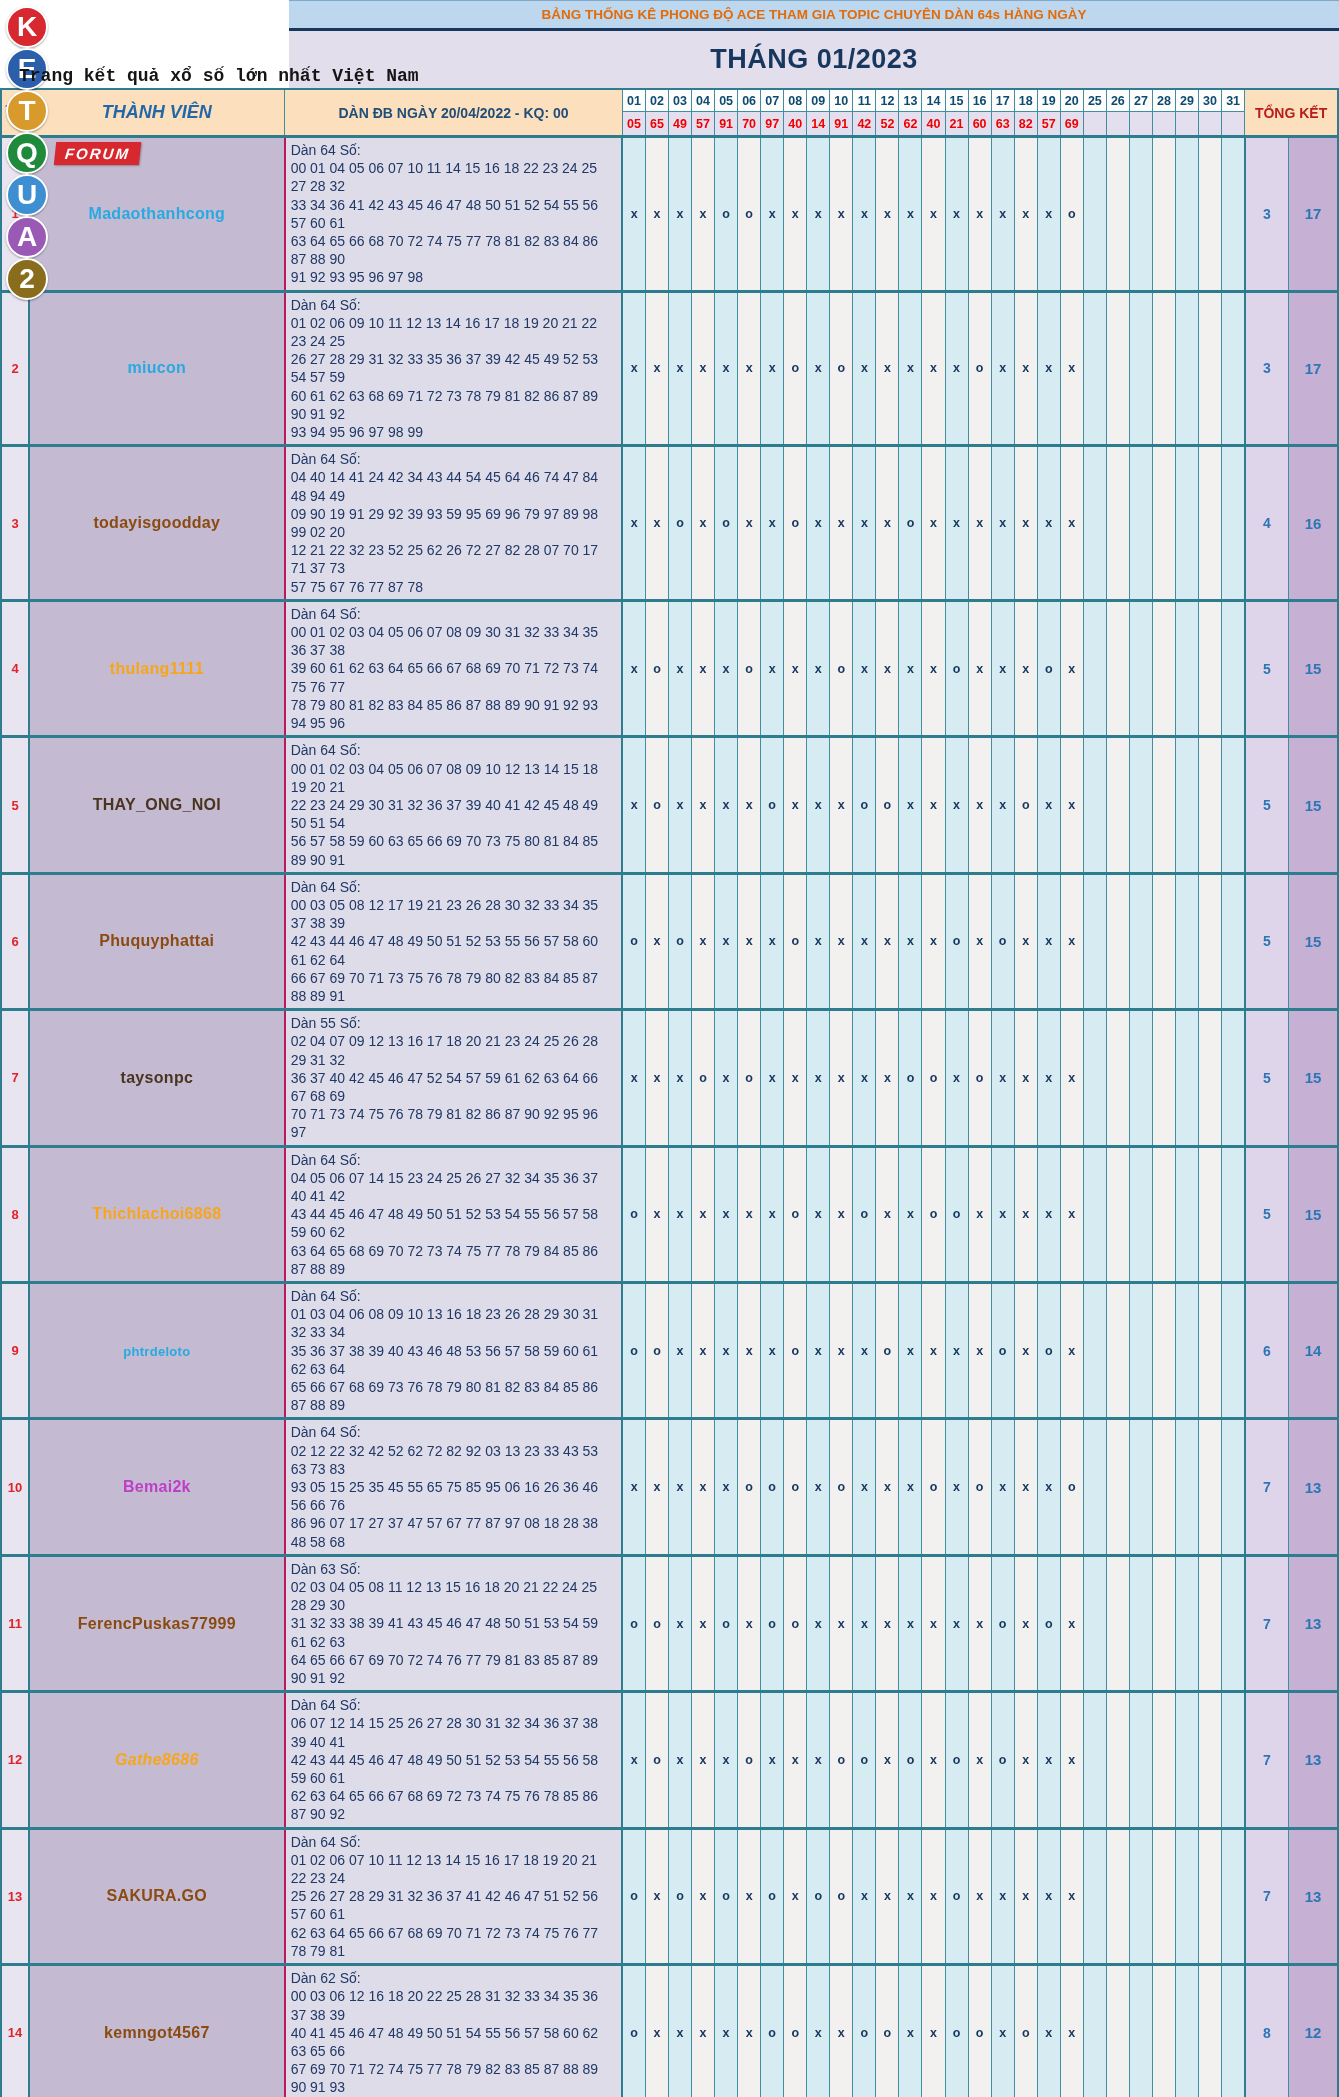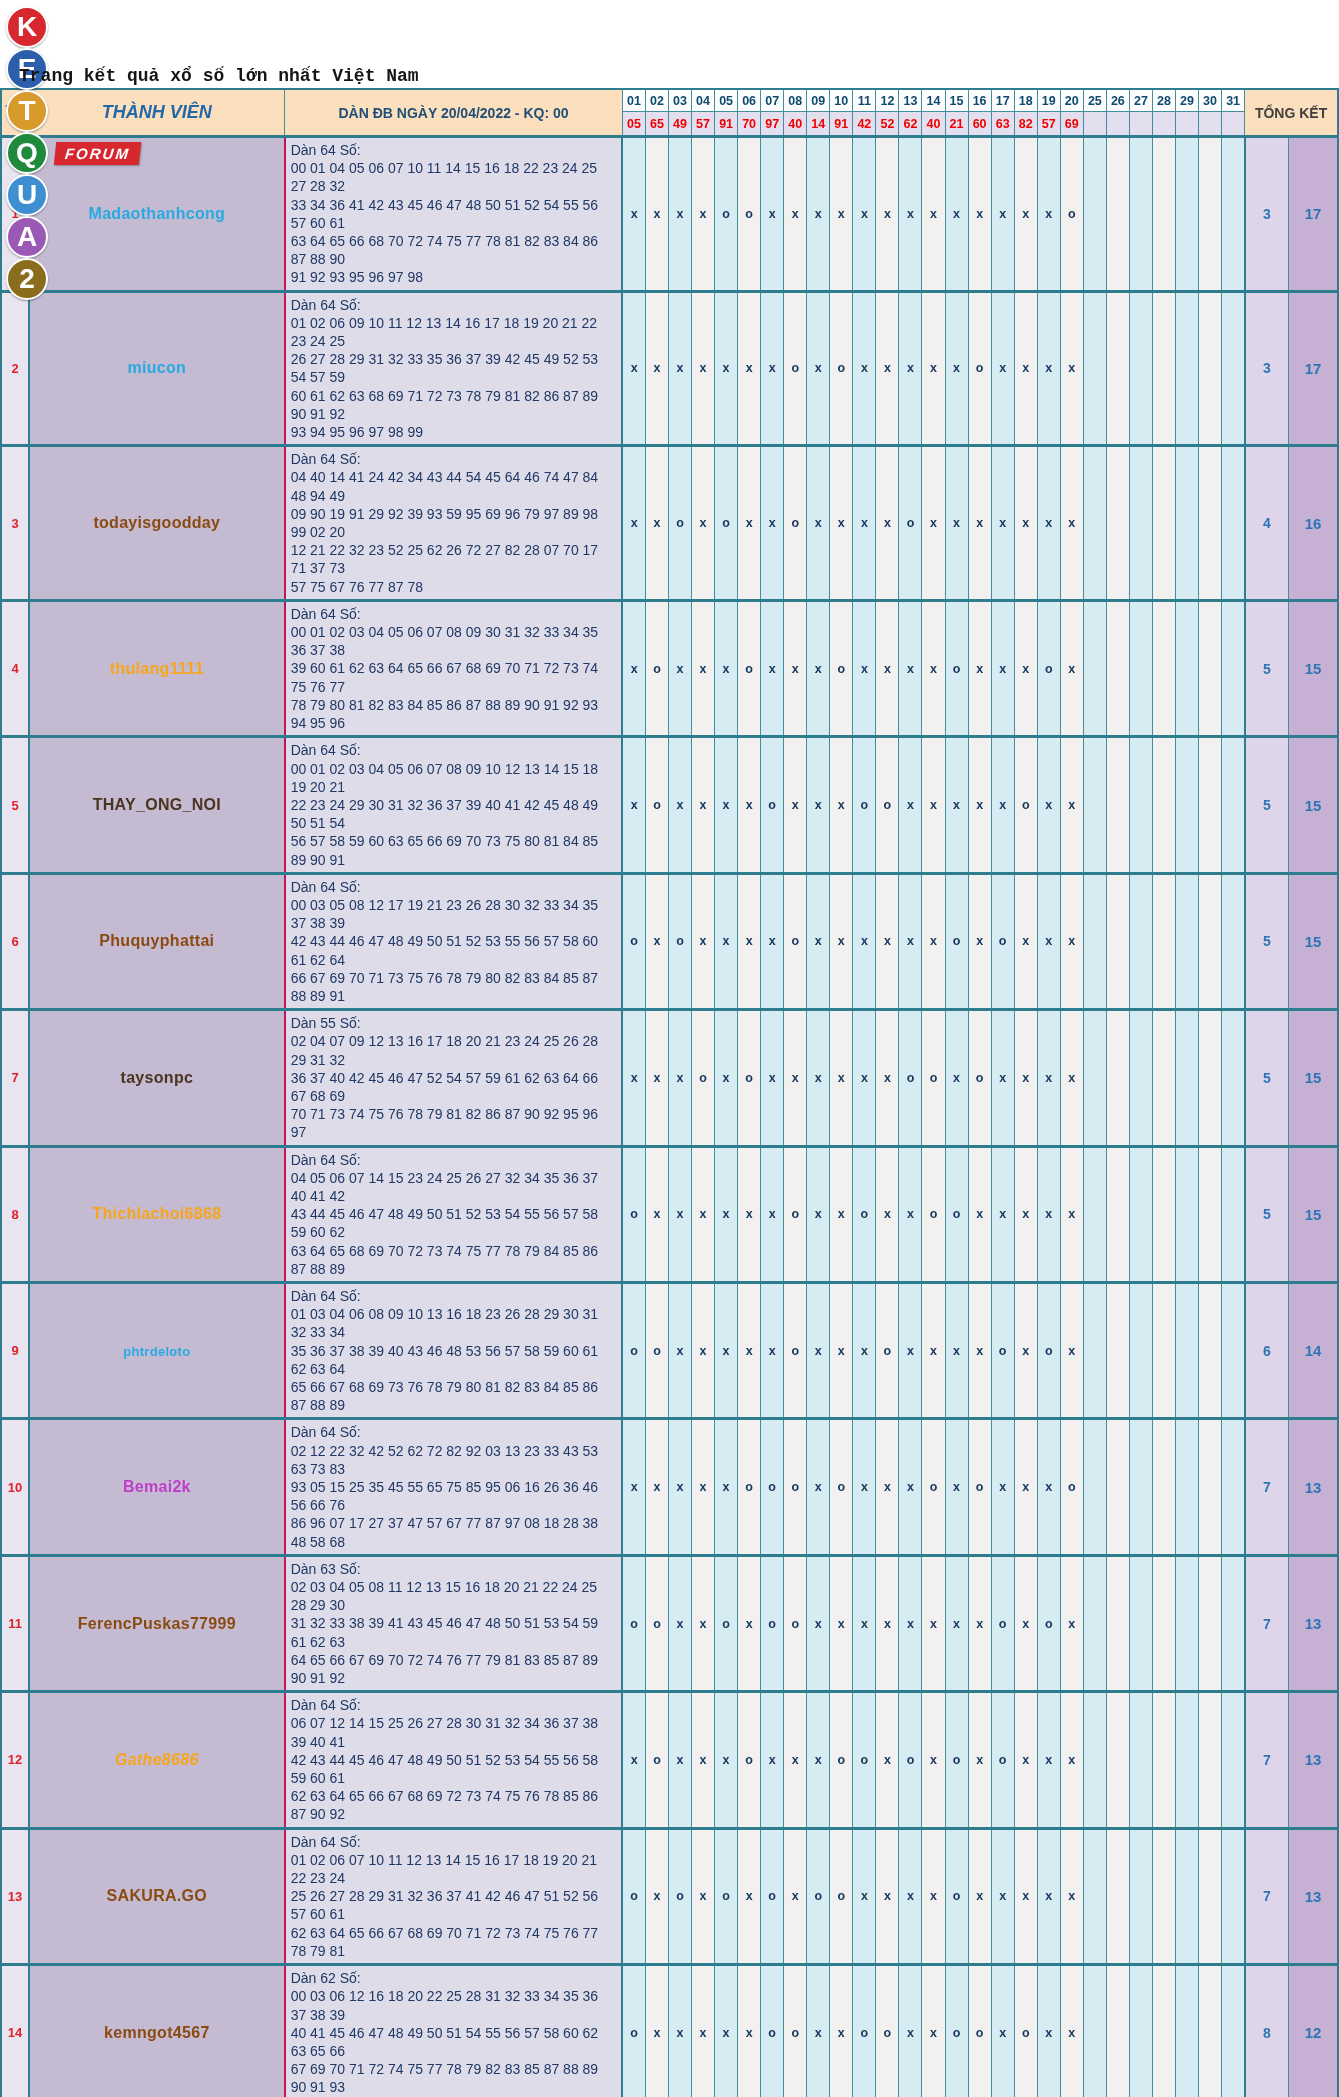--- a/index.html
+++ b/index.html
@@ -24,21 +24,21 @@
   .month{flex:1;background:#E2DEEC;color:#17375E;font-weight:bold;font-size:27px;
         display:flex;align-items:center;justify-content:center;letter-spacing:.5px;}
 
   
   table{border-collapse:collapse;table-layout:fixed;width:1339px;border:2px solid #2E7D8F;}
   td,th{border:1px solid #3F8FA1;padding:0;overflow:hidden;}
   thead th{height:21px;}
   th.peach{background:#FCDFBD;}
   .tt-h,.mem-h{color:#2268A8;font-size:18px;font-weight:bold;font-style:italic;}
   .dan-h{color:#1F4E79;font-size:14px;font-weight:bold;}
-  .tk-h{color:#404040;font-size:14px;font-weight:bold;}
+  .tk-h{color:#b91c1c;font-size:14px;font-weight:bold;}
   th.dayno{background:#FDFDFD;color:#0c4a6e;font-size:12.5px;font-weight:bold;}
   th.dayval{background:#E3DFEE;color:#F00000;font-size:12.5px;font-weight:bold;height:23px;}
 
   tbody td{border-top:3px solid #2E7D8F;}
   td.tt{background:#E8E5F1;color:#E0222A;font-weight:bold;font-size:13px;text-align:center;
         border-right:2px solid #2E7D8F;}
   td.member{background:#C4BBD2;text-align:center;vertical-align:middle;
         border-right:2px solid #be185d;}
   td.dan{background:#DFDCEA;color:#1F3864;font-size:14px;line-height:18.2px;
         padding:3px 5px;vertical-align:top;border-right:2px solid #2E7D8F;}
@@ -65,20 +65,24 @@
           <span class="ball" style="background: rgb(43, 95, 172);">E</span>
           <span class="ball" style="background: rgb(215, 154, 43);">T</span>
           <span class="ball" style="background: rgb(32, 138, 60);">Q</span>
           <span class="ball" style="background: rgb(61, 143, 209);">U</span>
           <span class="ball" style="background: rgb(155, 89, 182);">A</span>
           <span class="ball" style="background: rgb(138, 109, 28);">2</span>
         </span>
       <span class="forum-badge">FORUM</span>
     </div>
     <div class="tagline">Trang kết quả xổ số lớn nhất Việt Nam</div>
+  </div>
+  <div class="title-area">
+    <div class="banner">BẢNG THỐNG KÊ PHONG ĐỘ ACE THAM GIA TOPIC CHUYÊN DÀN 64s HÀNG NGÀY</div>
+    <div class="month">THÁNG 01/2023</div>
   </div>
 </div>
 
 <table>
   <colgroup id="cols">
       <col style="width: 28px;">
       <col style="width: 255px;">
       <col style="width: 337px;">
       <col style="width: 23px;">
       <col style="width: 23px;">

